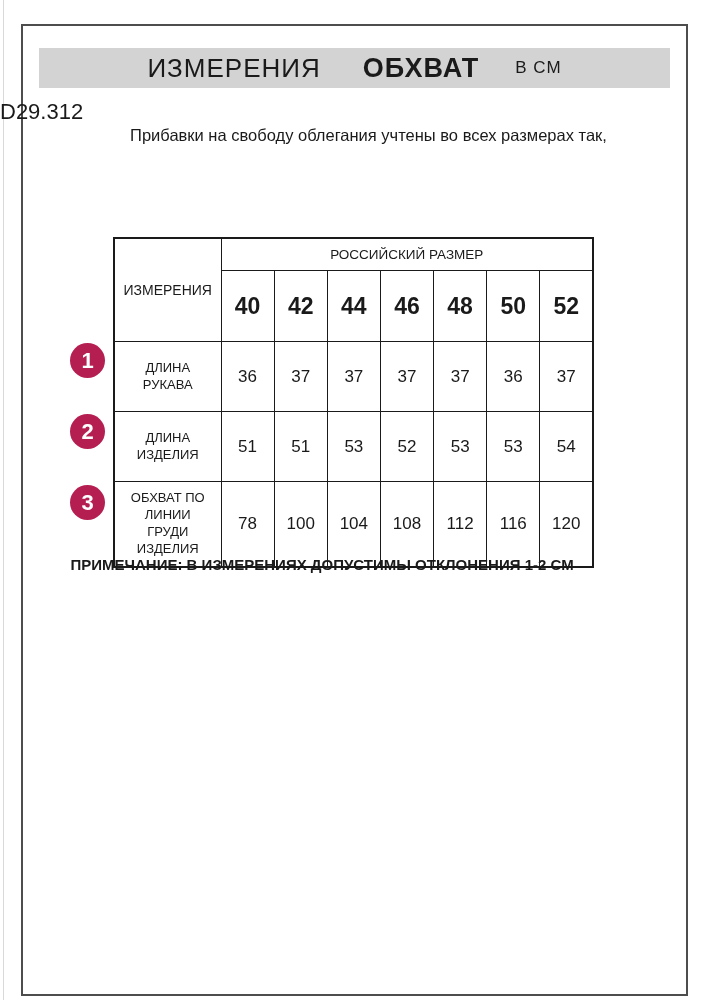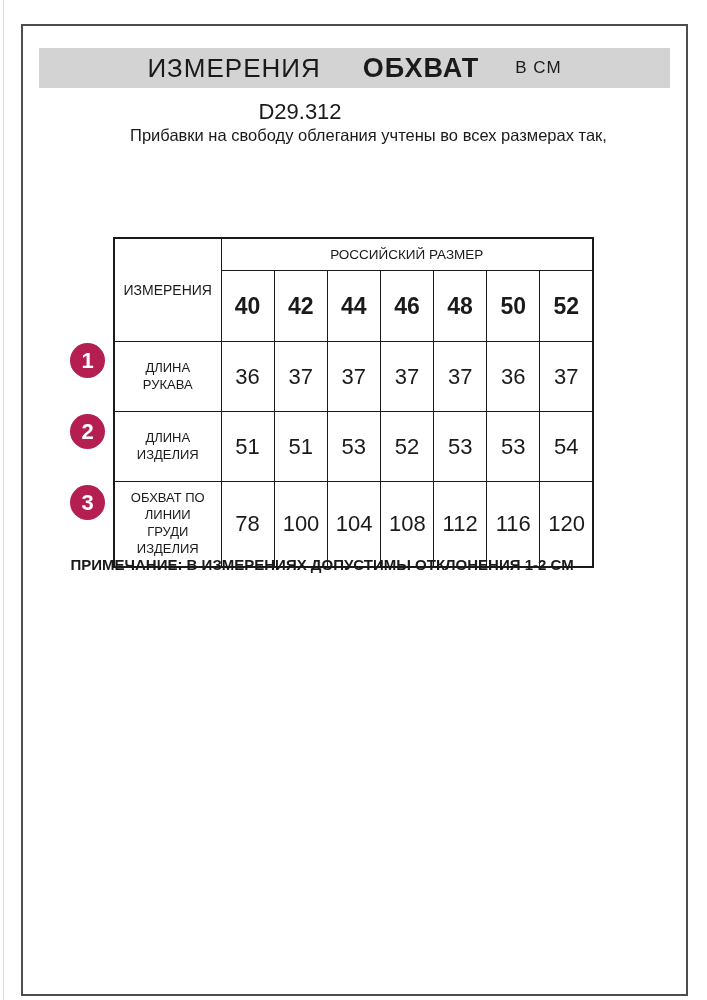--- a/index.html
+++ b/index.html
@@ -34,21 +34,21 @@
   .title-bold {
     font-size: 27px; letter-spacing: 1px; font-weight: 700;
     margin-left: 42px;
   }
   .title-unit {
     font-size: 17px; letter-spacing: 1px; font-weight: 400;
     margin-left: 36px;
   }
   .article {
     position: absolute; left: 0; top: 99px;
-    width: 600px; text-align: center;
+    width: 600px; text-align: left;
     font-size: 22px;
   }
   .desc {
     position: absolute; left: 15px; top: 124px;
     width: 707px; text-align: center;
     font-size: 16.5px; line-height: 22px;
   }
   table.size-table {
     position: absolute; left: 113px; top: 237px;
     width: 481px;
@@ -64,21 +64,21 @@
   col.c-label { width: 107px; }
   tr.r-group { height: 18px; }
   tr.r-sizes { height: 71px; }
   tr.r-data1 { height: 70px; }
   tr.r-data2 { height: 70px; }
   tr.r-data3 { height: 76px; }
   td.corner { font-size: 14px; }
   td.group-label { font-size: 13.5px; }
   td.size-head { font-size: 23px; font-weight: 700; }
   td.row-label { font-size: 13px; padding: 0 6px; line-height: 1.3; }
-  td.val { font-size: 22px; }
+  td.val { font-size: 17px; }
   .badge {
     position: absolute; left: 70px;
     width: 35px; height: 35px;
     border-radius: 50%;
     display: flex; align-items: center; justify-content: center;
     color: #ffffff; font-size: 22px; font-weight: 700;
   }
   .badge-1 { top: 343px; }
   .badge-2 { top: 414px; }
   .badge-3 { top: 485px; }

